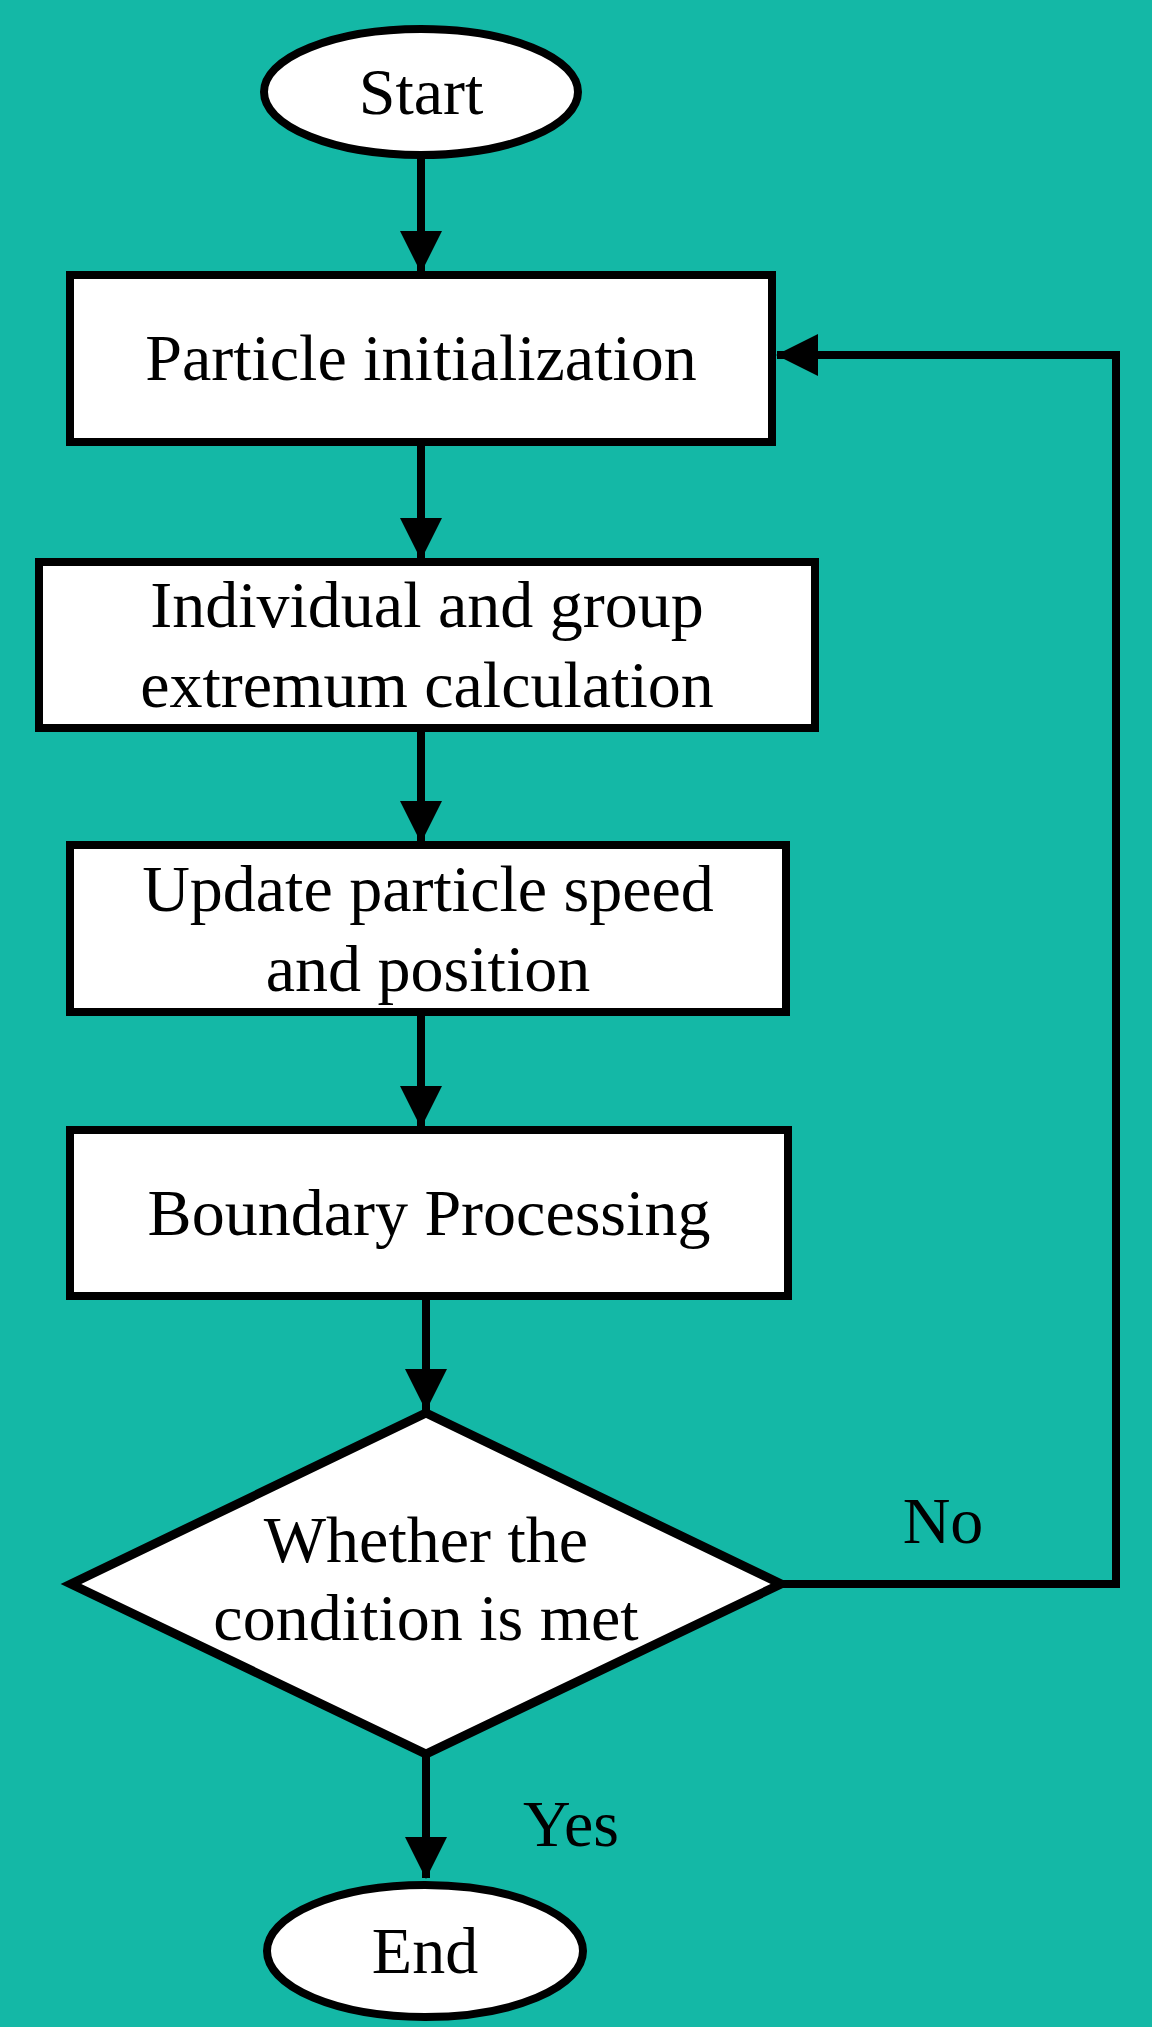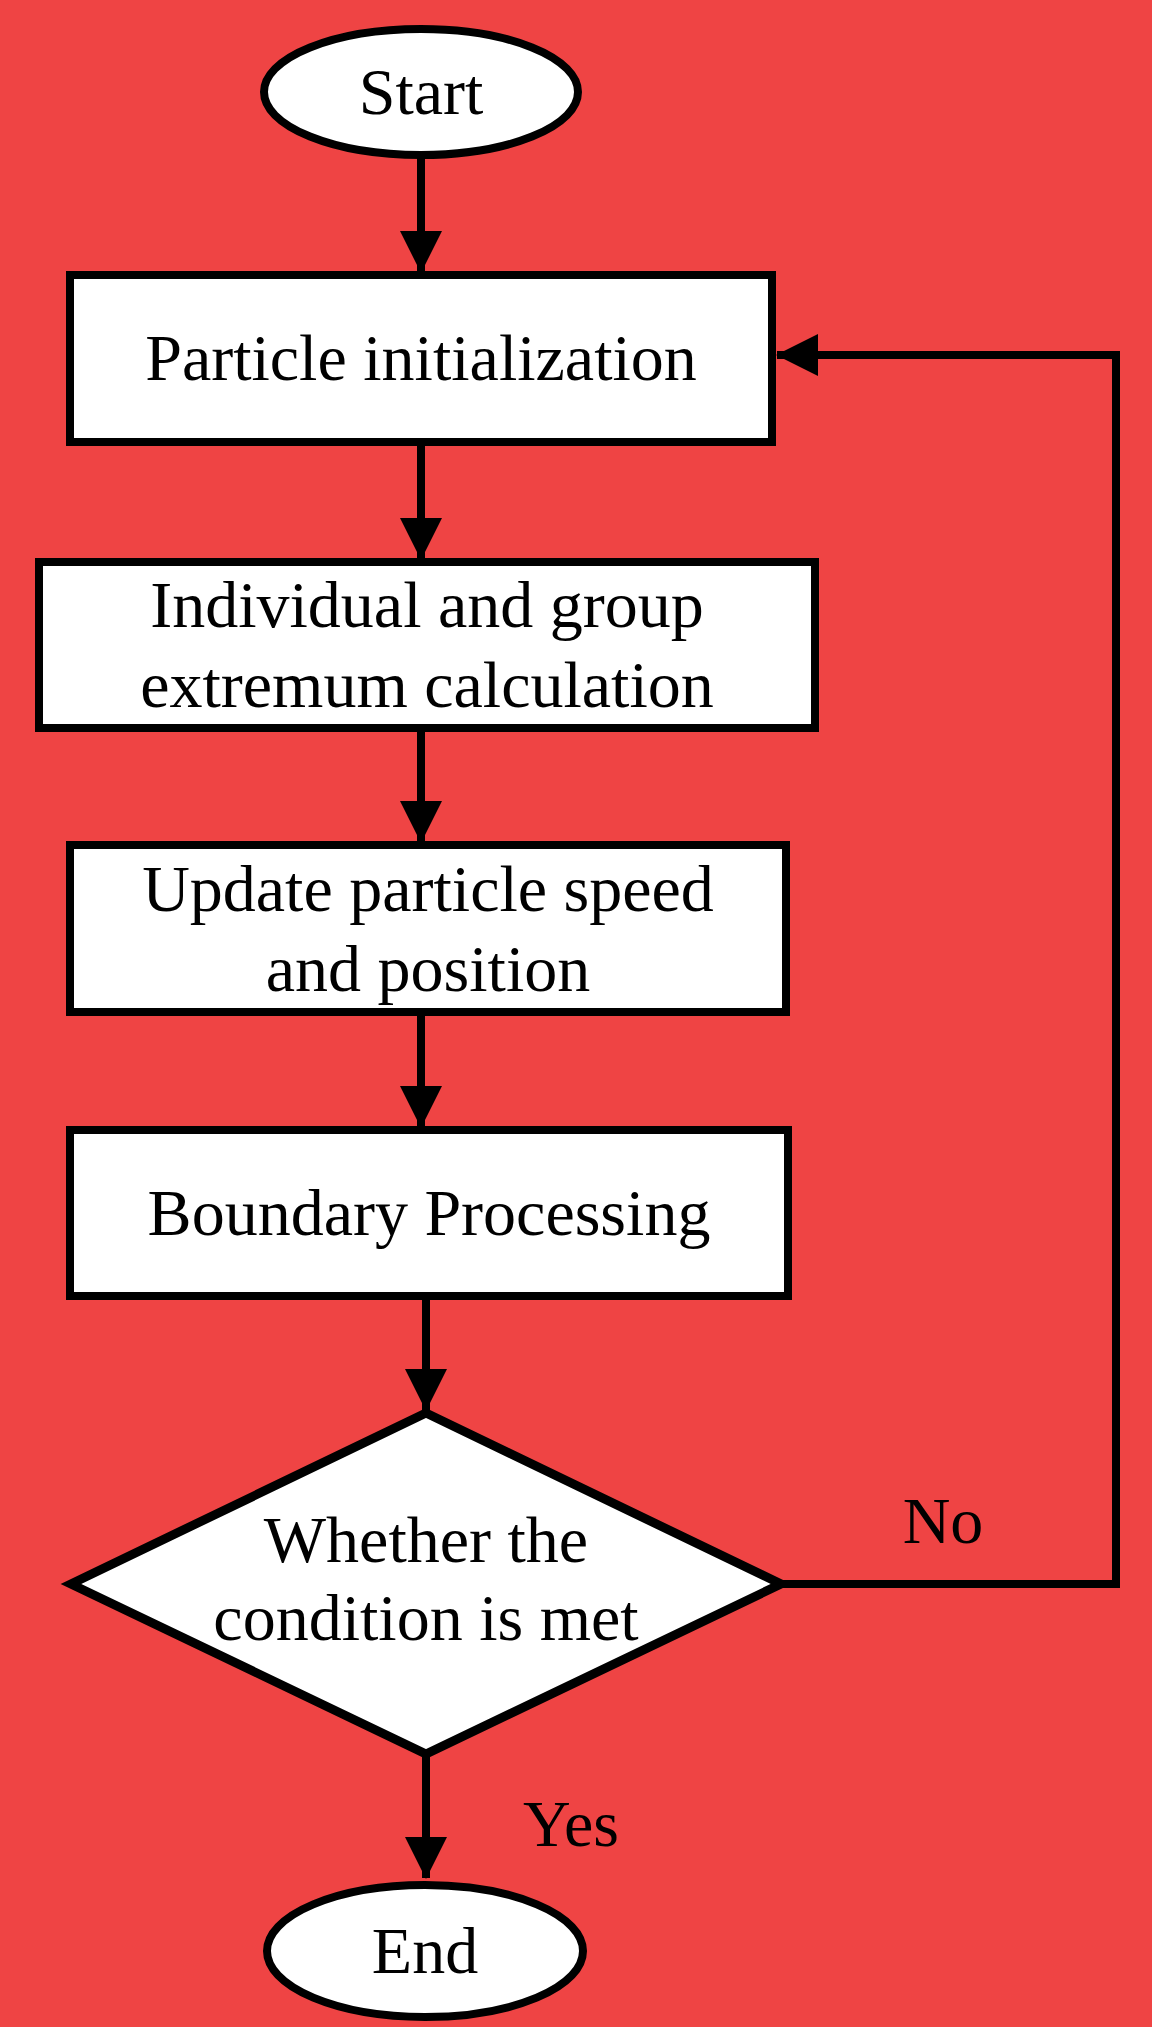--- a/index.html
+++ b/index.html
@@ -4,21 +4,21 @@
 <style>
   html, body {
     margin: 0;
     padding: 0;
     background: #ffffff;
   }
   .page {
     position: relative;
     width: 1152px;
     height: 2027px;
-    background: #ef4444;
+    background: #14b8a6;
     overflow: hidden;
   }
   svg.flowchart {
     display: block;
     width: 1152px;
     height: 2027px;
   }
   .shape {
     fill: #ffffff;
     stroke: #000000;

